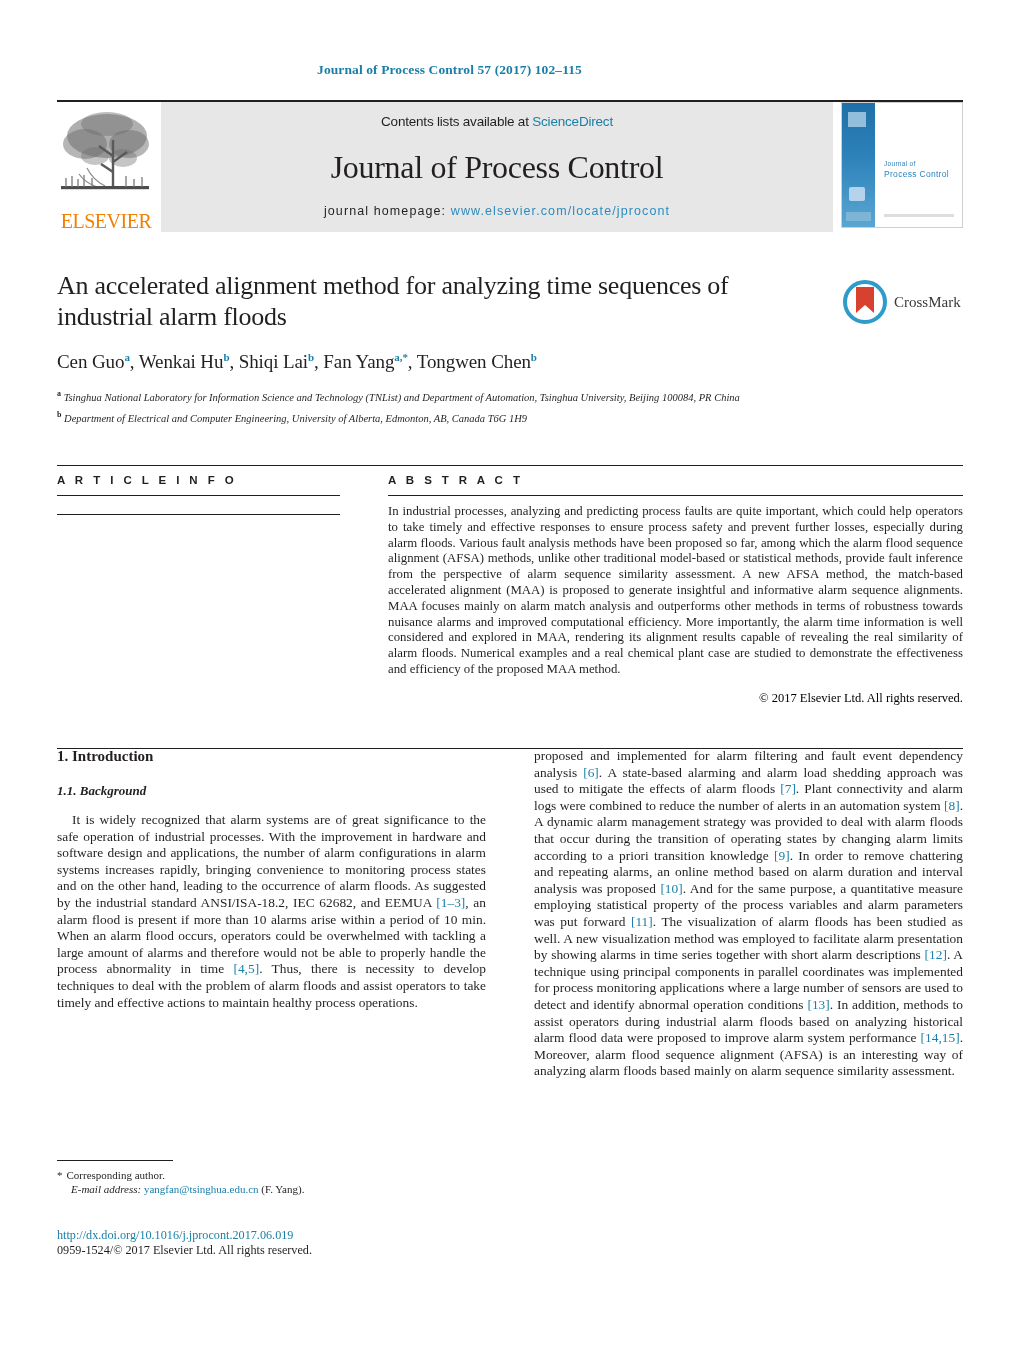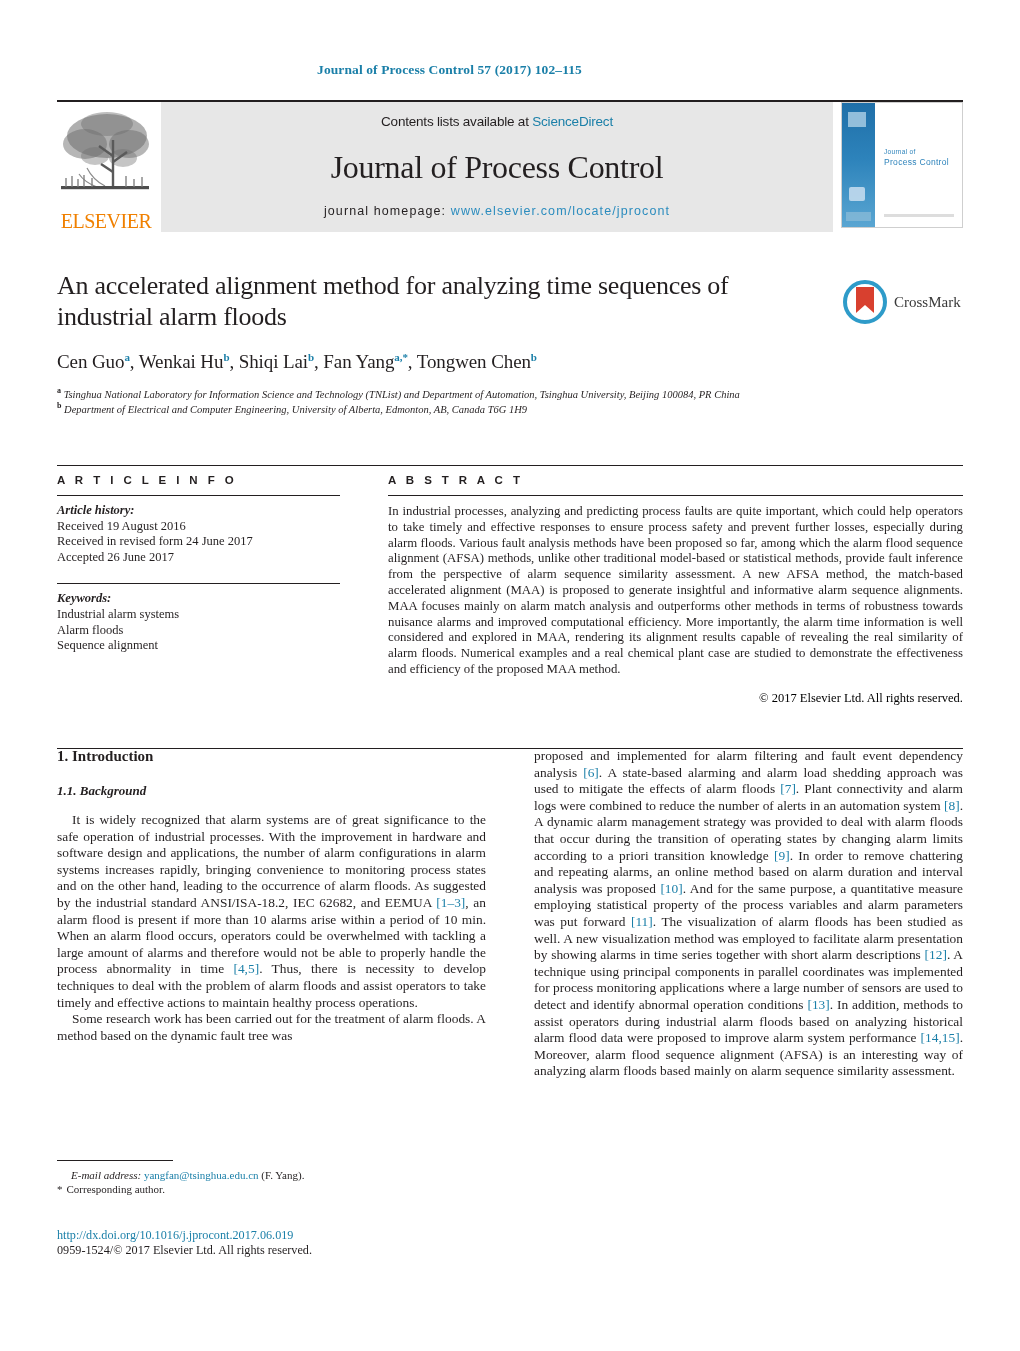--- a/index.html
+++ b/index.html
@@ -148,21 +148,21 @@
   .cover-spine .foot {
     position: absolute;
     bottom: 6px; left: 4px;
     width: 25px; height: 9px;
     background: #8fbdd9;
     opacity: .7;
   }
   .cover-title {
     position: absolute;
     left: 42px;
-    top: 44px;
+    top: 56px;
     width: 74px;
     font-family: "Liberation Sans", sans-serif;
     font-size: 8.5px;
     color: #2d83bb;
     line-height: 10px;
     letter-spacing: 0.3px;
   }
   .cover-title .small {
     font-size: 6.5px;
     display: block;
@@ -218,21 +218,21 @@
   .authors sup {
     color: #1a7fa8;
     font-size: 11px;
     font-weight: bold;
   }
   .affiliations {
     margin-top: 12px;
     font-family: "Liberation Serif", serif;
     font-style: italic;
     font-size: 10.5px;
-    line-height: 11px;
+    line-height: 17px;
     color: #231f20;
     width: 790px;
   }
   .affiliations sup {
     font-style: normal;
     font-weight: bold;
     font-size: 8px;
   }
 
   
@@ -484,71 +484,58 @@
       <div><sup>b</sup> <span>Department of Electrical and Computer Engineering, University of Alberta, Edmonton, AB, Canada T6G 1H9</span></div>
     </div>
   </div>
 
   <div class="infoabs"></div>
   <div class="infoabs-head">
 
     <div class="col-info">
       <div class="sec-label">A R T I C L E   I N F O</div>
       <div class="hrule"></div>
-      <div class="info-body">
-        <div class="ital">Article history:</div>
-        <div>Received 19 August 2016</div>
-        <div>Received in revised form 24 June 2017</div>
-        <div>Accepted 26 June 2017</div>
-      </div>
       <div class="info-gap"></div>
       <div class="hrule"></div>
-      <div class="info-body">
-        <div class="ital">Keywords:</div>
-        <div>Industrial alarm systems</div>
-        <div>Alarm floods</div>
-        <div>Sequence alignment</div>
-      </div>
     </div>
 
     <div class="col-abs">
       <div class="sec-label">A B S T R A C T</div>
       <div class="hrule"></div>
       <div class="abs-body">In industrial processes, analyzing and predicting process faults are quite important, which could help operators to take timely and effective responses to ensure process safety and prevent further losses, especially during alarm floods. Various fault analysis methods have been proposed so far, among which the alarm flood sequence alignment (AFSA) methods, unlike other traditional model-based or statistical methods, provide fault inference from the perspective of alarm sequence similarity assessment. A new AFSA method, the match-based accelerated alignment (MAA) is proposed to generate insightful and informative alarm sequence alignments. MAA focuses mainly on alarm match analysis and outperforms other methods in terms of robustness towards nuisance alarms and improved computational efficiency. More importantly, the alarm time information is well considered and explored in MAA, rendering its alignment results capable of revealing the real similarity of alarm floods. Numerical examples and a real chemical plant case are studied to demonstrate the effectiveness and efficiency of the proposed MAA method.</div>
       <div class="abs-copy">© 2017 Elsevier Ltd. All rights reserved.</div>
     </div>
 
   </div>
 
   <div class="body-rule"></div>
   <div class="body-cols">
 
     <div class="bcol">
       <h2 class="sec-num">1. Introduction</h2>
       <h3 class="subsec">1.1. Background</h3>
       <p class="bodytext">It is widely recognized that alarm systems are of great significance to the safe operation of industrial processes. With the improvement in hardware and software design and applications, the number of alarm configurations in alarm systems increases rapidly, bringing convenience to monitoring process states and on the other hand, leading to the occurrence of alarm floods. As suggested by the industrial standard ANSI/ISA-18.2, IEC 62682, and EEMUA <span class="ref">[1–3]</span>, an alarm flood is present if more than 10 alarms arise within a period of 10 min. When an alarm flood occurs, operators could be overwhelmed with tackling a large amount of alarms and therefore would not be able to properly handle the process abnormality in time <span class="ref">[4,5]</span>. Thus, there is necessity to develop techniques to deal with the problem of alarm floods and assist operators to take timely and effective actions to maintain healthy process operations.</p>
-      <p class="bodytext">Some research work has been carried out for the treatment of alarm floods. A method based on the dynamic fault tree was</p>
     </div>
 
     <div class="bcol">
       <p class="bodytext noindent">proposed and implemented for alarm filtering and fault event dependency analysis <span class="ref">[6]</span>. A state-based alarming and alarm load shedding approach was used to mitigate the effects of alarm floods <span class="ref">[7]</span>. Plant connectivity and alarm logs were combined to reduce the number of alerts in an automation system <span class="ref">[8]</span>. A dynamic alarm management strategy was provided to deal with alarm floods that occur during the transition of operating states by changing alarm limits according to a priori transition knowledge <span class="ref">[9]</span>. In order to remove chattering and repeating alarms, an online method based on alarm duration and interval analysis was proposed <span class="ref">[10]</span>. And for the same purpose, a quantitative measure employing statistical property of the process variables and alarm parameters was put forward <span class="ref">[11]</span>. The visualization of alarm floods has been studied as well. A new visualization method was employed to facilitate alarm presentation by showing alarms in time series together with short alarm descriptions <span class="ref">[12]</span>. A technique using principal components in parallel coordinates was implemented for process monitoring applications where a large number of sensors are used to detect and identify abnormal operation conditions <span class="ref">[13]</span>. In addition, methods to assist operators during industrial alarm floods based on analyzing historical alarm flood data were proposed to improve alarm system performance <span class="ref">[14,15]</span>. Moreover, alarm flood sequence alignment (AFSA) is an interesting way of analyzing alarm floods based mainly on alarm sequence similarity assessment.</p>
     </div>
 
   </div>
 
   <div class="footnote">
     <div class="fn-rule"></div>
+    <div class="fn-line">
+      <span class="star">*</span><span>Corresponding author.</span>
+    </div>
     <div class="fn-line" style="padding-left:14px;">
       <span class="ital">E-mail address:</span>
       <span class="mail">yangfan@tsinghua.edu.cn</span>
       <span>(F. Yang).</span>
     </div>
-    <div class="fn-line">
-      <span class="star">*</span><span>Corresponding author.</span>
-    </div>
   </div>
 
   <div class="doi-block">
     <span class="doi">http://dx.doi.org/10.1016/j.jprocont.2017.06.019</span>
     <span class="issn">0959-1524/© 2017 Elsevier Ltd. All rights reserved.</span>
   </div>
 
 </div>
 
 </body></html>

